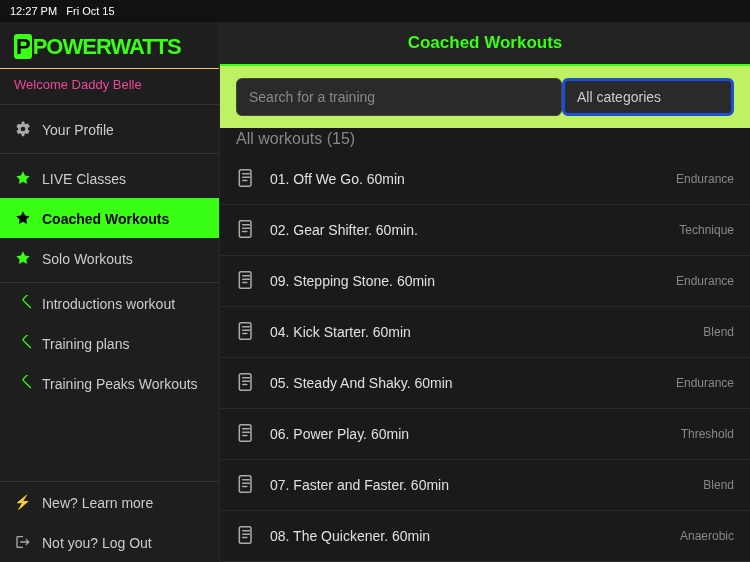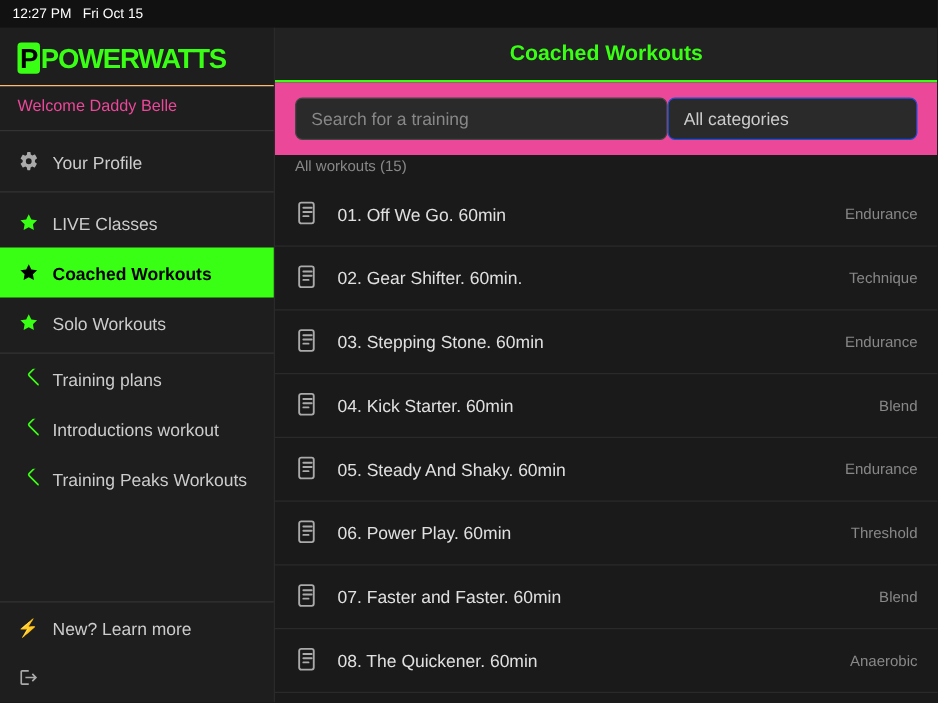--- a/index.html
+++ b/index.html
@@ -134,49 +134,49 @@
     .content-title {
       font-size: 17px;
       font-weight: 600;
       color: #39ff14;
     }
 
     
     .search-bar {
       display: flex;
       padding: 12px 16px;
-      background: #ec4899;
+      background: #bef264;
     }
     .search-input {
       flex: 1;
       background: #2a2a2a;
       border: 1px solid #444;
       border-radius: 6px;
       color: #aaa;
       font-size: 14px;
       padding: 8px 12px;
       outline: none;
     }
     .search-input::placeholder { color: #888; }
     .category-select {
-      width: 200px;
+      width: 172px;
       background: #2a2a2a;
-      border: 1px solid #1d4ed8;
+      border: 3px solid #1d4ed8;
       border-radius: 6px;
       color: #ccc;
       font-size: 14px;
       padding: 8px 12px;
       outline: none;
       appearance: none;
       cursor: pointer;
     }
 
     .all-workouts-label {
       padding: 2px 16px 6px;
-      font-size: 12px;
+      font-size: 16px;
       color: #888;
     }
 
     
     .workout-list {
       flex: 1;
       overflow-y: auto;
     }
     .workout-list::-webkit-scrollbar { width: 4px; }
     .workout-list::-webkit-scrollbar-thumb { background: #444; border-radius: 2px; }
@@ -278,30 +278,30 @@
     </div>
 
     <div class="sidebar-section">
 
       <div class="sidebar-item">
         <span class="icon">
           <svg width="16" height="16" viewBox="0 0 24 24" fill="none" stroke="#39ff14" stroke-width="2">
             <rect x="3" y="3" width="18" height="18" rx="2" transform="rotate(45 12 12)" style="transform-origin:12px 12px"></rect>
           </svg>
         </span>
-        <span>Training plans</span>
+        <span>Introductions workout</span>
       </div>
 
       <div class="sidebar-item">
         <span class="icon">
           <svg width="16" height="16" viewBox="0 0 24 24" fill="none" stroke="#39ff14" stroke-width="2">
             <rect x="3" y="3" width="18" height="18" rx="2" transform="rotate(45 12 12)" style="transform-origin:12px 12px"></rect>
           </svg>
         </span>
-        <span>Introductions workout</span>
+        <span>Training plans</span>
       </div>
 
       <div class="sidebar-item">
         <span class="icon">
           <svg width="16" height="16" viewBox="0 0 24 24" fill="none" stroke="#39ff14" stroke-width="2">
             <rect x="3" y="3" width="18" height="18" rx="2" transform="rotate(45 12 12)" style="transform-origin:12px 12px"></rect>
           </svg>
         </span>
         <span>Training Peaks Workouts</span>
       </div>
@@ -311,20 +311,21 @@
       <div class="sidebar-item">
         <span class="icon">⚡</span>
         <span>New? Learn more</span>
       </div>
       <div class="sidebar-item">
         <span class="icon">
           <svg width="16" height="16" viewBox="0 0 24 24" fill="#aaa">
             <path d="M17 7l-1.41 1.41L18.17 11H8v2h10.17l-2.58 2.58L17 17l5-5-5-5zM4 5h8V3H4c-1.1 0-2 .9-2 2v14c0 1.1.9 2 2 2h8v-2H4V5z"></path>
           </svg>
         </span>
+        <span>Not you? Log Out</span>
       </div>
     </div>
   </div>
 
   <div class="content-area">
 
     <div class="content-header">
       <span class="content-title">Coached Workouts</span>
     </div>
 
@@ -363,21 +364,21 @@
       <span class="workout-name">02. Gear Shifter. 60min.</span>
       <span class="workout-category">Technique</span>
     </div>
         <div class="workout-item">
       <span class="workout-icon">
         <svg width="20" height="20" viewBox="0 0 24 24" fill="none" stroke="#aaa" stroke-width="1.8" stroke-linecap="round" stroke-linejoin="round">
           <rect x="4" y="2" width="14" height="20" rx="2"></rect>
           <path d="M8 7h8M8 11h8M8 15h5"></path>
         </svg>
       </span>
-      <span class="workout-name">03. Stepping Stone. 60min</span>
+      <span class="workout-name">09. Stepping Stone. 60min</span>
       <span class="workout-category">Endurance</span>
     </div>
         <div class="workout-item">
       <span class="workout-icon">
         <svg width="20" height="20" viewBox="0 0 24 24" fill="none" stroke="#aaa" stroke-width="1.8" stroke-linecap="round" stroke-linejoin="round">
           <rect x="4" y="2" width="14" height="20" rx="2"></rect>
           <path d="M8 7h8M8 11h8M8 15h5"></path>
         </svg>
       </span>
       <span class="workout-name">04. Kick Starter. 60min</span>

